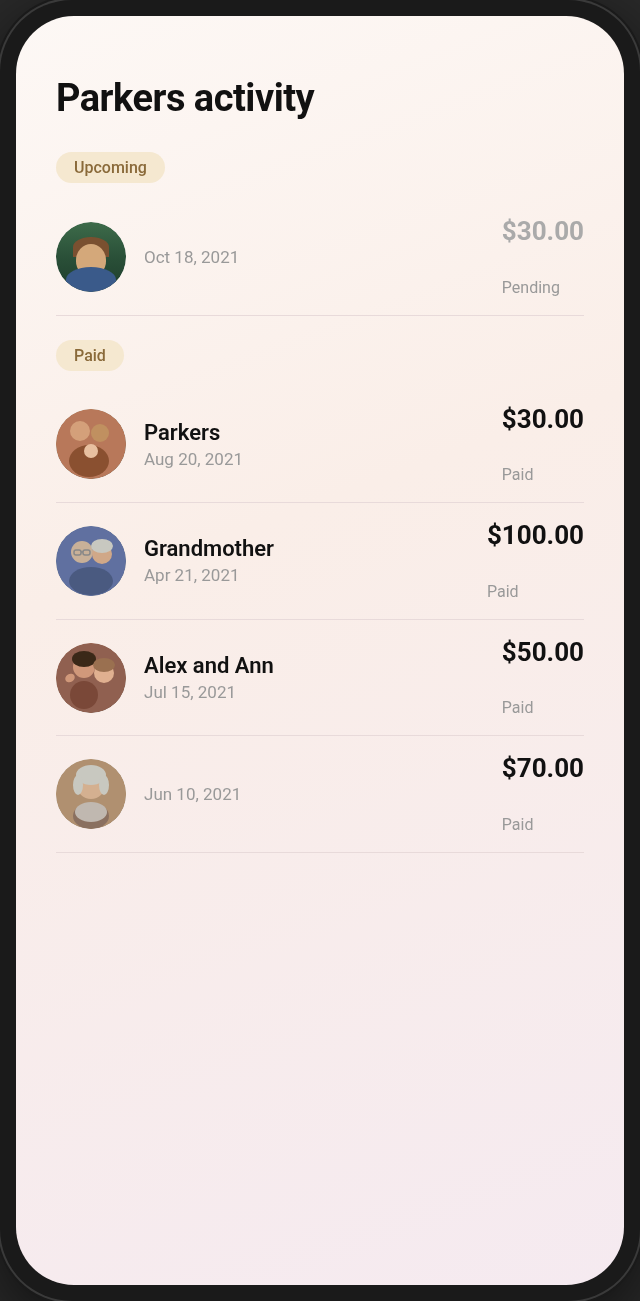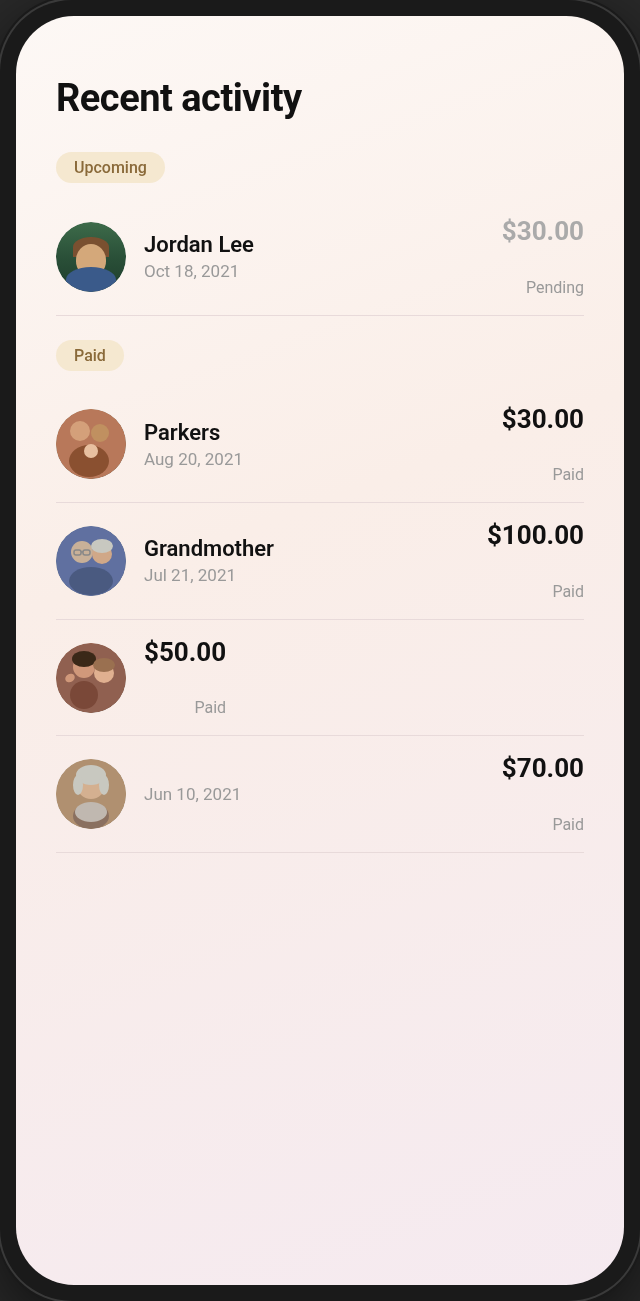--- a/index.html
+++ b/index.html
@@ -93,21 +93,21 @@
       color: #111;
       margin-bottom: 4px;
     }
 
     .item-date {
       font-size: 17px;
       color: #999;
     }
 
     .item-amount-block {
-      text-align: right;
+      text-align: left;
     }
 
     .item-amount {
       font-size: 26px;
       font-weight: 700;
       color: #111;
       display: block;
       line-height: 1.1;
     }
 
@@ -211,36 +211,35 @@
       background: linear-gradient(160deg, #d0b090 0%, #b0906a 50%, #907050 100%);
     }
   </style>
 </head>
 <body>
 
 <div class="phone-frame">
   <div class="phone-screen">
     <div class="screen-content">
 
-      <h1 class="page-title">Recent activity</h1>
+      <h1 class="page-title">Parkers activity</h1>
 
       <div>
         <span class="section-badge badge-upcoming">Upcoming</span>
 
         
         <div class="activity-item">
           <div class="avatar">
             <div class="face-circle face-jordan">
               <div class="hair"></div>
               <div class="face-skin"></div>
               <div class="body"></div>
             </div>
           </div>
           <div class="item-info">
-            <div class="item-name">Jordan Lee</div>
             <div class="item-date">Oct 18, 2021</div>
           </div>
           <div class="item-amount-block">
             <span class="item-amount pending">$30.00</span>
             <span class="item-status">Pending</span>
           </div>
         </div>
 
         <div class="divider"></div>
       </div>
@@ -296,21 +295,21 @@
                 <circle cx="46" cy="28" r="10" fill="#d0a888"></circle>
 
                 <ellipse cx="46" cy="20" rx="11" ry="7" fill="#c8c8c0"></ellipse>
 
                 <ellipse cx="35" cy="55" rx="22" ry="14" fill="#4a5a80"></ellipse>
               </svg>
             </div>
           </div>
           <div class="item-info">
             <div class="item-name">Grandmother</div>
-            <div class="item-date">Jul 21, 2021</div>
+            <div class="item-date">Apr 21, 2021</div>
           </div>
           <div class="item-amount-block">
             <span class="item-amount">$100.00</span>
             <span class="item-status">Paid</span>
           </div>
         </div>
 
         <div class="divider"></div>
 
         
@@ -326,20 +325,24 @@
 
                 <ellipse cx="28" cy="52" rx="14" ry="14" fill="#7a4838"></ellipse>
 
                 <circle cx="48" cy="30" r="10" fill="#e0b090"></circle>
                 <ellipse cx="48" cy="22" rx="11" ry="7" fill="#9a7050"></ellipse>
 
                 <ellipse cx="14" cy="35" rx="5" ry="4" fill="#d0987a" transform="rotate(-30 14 35)"></ellipse>
               </svg>
             </div>
           </div>
+          <div class="item-info">
+            <div class="item-name">Alex and Ann</div>
+            <div class="item-date">Jul 15, 2021</div>
+          </div>
           <div class="item-amount-block">
             <span class="item-amount">$50.00</span>
             <span class="item-status">Paid</span>
           </div>
         </div>
 
         <div class="divider"></div>
 
         
         <div class="activity-item">

